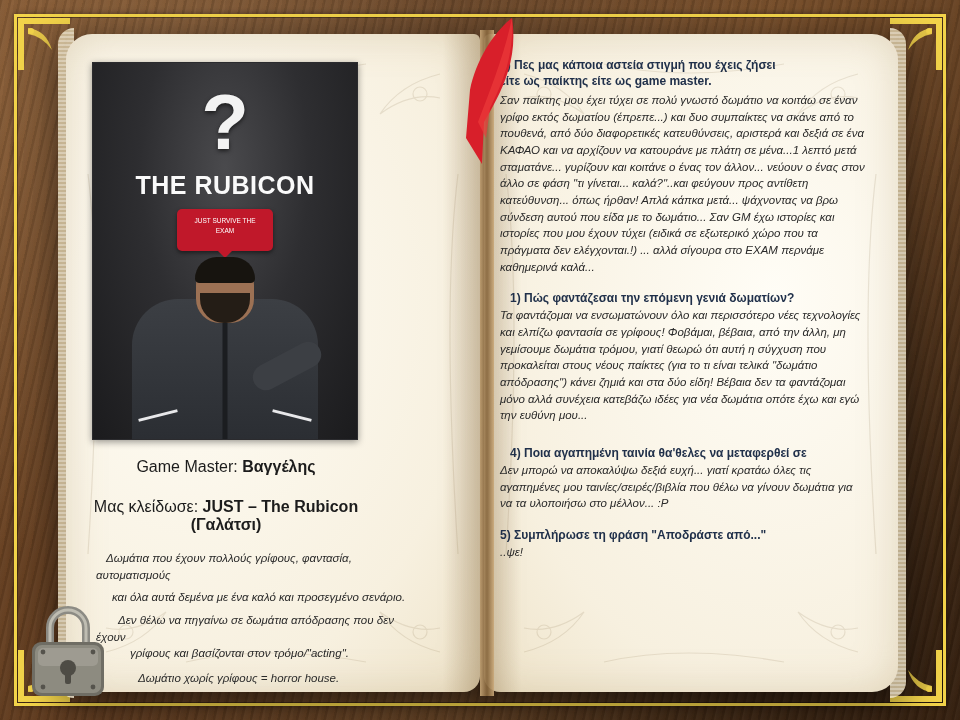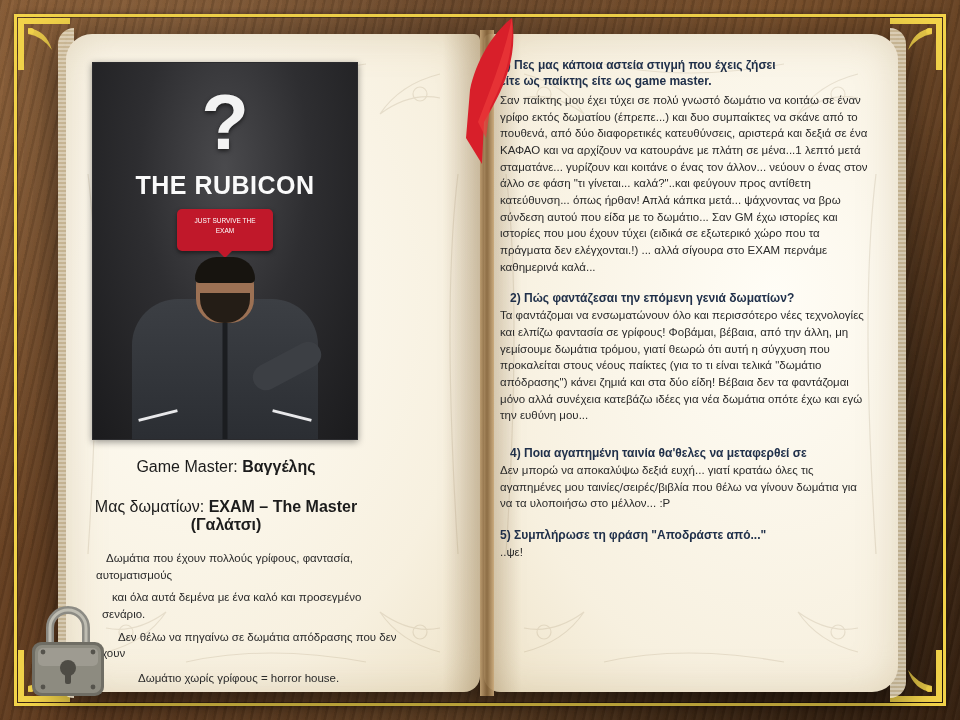--- a/index.html
+++ b/index.html
@@ -205,20 +205,21 @@
     width: 104px; height: 104px;
     z-index: 7;
   }
 
   
   .txt {
     position: absolute;
     color: #2a2a2a;
     font-size: 11.5px;
     line-height: 1.45;
+    font-style: italic;
   }
   .cap {
     text-align: center;
     width: 100%;
     font-size: 16px;
     color: #1c1c1c;
   }
   .cap b { font-weight: 700; }
   .qhead {
     font-weight: 700;
@@ -354,41 +355,42 @@
       <div class="p-hair"></div>
     </div>
   </div>
 
   <div class="cap-block">
     <div class="cap">
       <span>Game Master:</span>
       <b>Βαγγέλης</b>
     </div>
     <div class="cap">
-      <span>Μας δωματίων:</span>
-      <b>EXAM – The Master (Γαλάτσι)</b>
+      <span>Μας κλείδωσε:</span>
+      <b>JUST – The Rubicon (Γαλάτσι)</b>
     </div>
   </div>
 
   <div class="left-col-text txt">
     <p class="body-p indent1" style="margin:0">Δωμάτια που έχουν πολλούς γρίφους, φαντασία, αυτοματισμούς</p>
     <p class="body-p indent1" style="margin:6px">και όλα αυτά δεμένα με ένα καλό και προσεγμένο σενάριο.</p>
     <p class="body-p indent2" style="margin:0">Δεν θέλω να πηγαίνω σε δωμάτια απόδρασης που δεν έχουν</p>
+    <p class="body-p indent3" style="margin:0">γρίφους και βασίζονται στον τρόμο/"acting".</p>
     <p class="body-p indent3" style="margin:8px">Δωμάτιο χωρίς γρίφους = horror house.</p>
   </div>
 
   <div class="right-col">
     <div class="q-right q2">
       <div class="qhead">2) Πες μας κάποια αστεία στιγμή που έχεις ζήσει</div>
       <div class="qhead" style="margin-bottom:4px">είτε ως παίκτης είτε ως game master.</div>
       <p class="txt" style="position:static">Σαν παίκτης μου έχει τύχει σε πολύ γνωστό δωμάτιο να κοιτάω σε έναν γρίφο εκτός δωματίου (έπρεπε...) και δυο συμπαίκτες να σκάνε από το πουθενά, από δύο διαφορετικές κατευθύνσεις, αριστερά και δεξιά σε ένα ΚΑΦΑΟ και να αρχίζουν να κατουράνε με πλάτη σε μένα...1 λεπτό μετά σταματάνε... γυρίζουν και κοιτάνε ο ένας τον άλλον... νεύουν ο ένας στον άλλο σε φάση "τι γίνεται... καλά?"..και φεύγουν προς αντίθετη κατεύθυνση... όπως ήρθαν! Απλά κάπκα μετά... ψάχνοντας να βρω σύνδεση αυτού που είδα με το δωμάτιο... Σαν GM έχω ιστορίες και ιστορίες που μου έχουν τύχει (ειδικά σε εξωτερικό χώρο που τα πράγματα δεν ελέγχονται.!) ... αλλά σίγουρα στο EXAM περνάμε καθημερινά καλά...</p>
     </div>
 
     <div class="q-right">
-      <div class="qhead pad-left-1">2) Πώς φαντάζεσαι την επόμενη γενιά δωματίων?</div>
+      <div class="qhead pad-left-1">1) Πώς φαντάζεσαι την επόμενη γενιά δωματίων?</div>
       <p class="txt" style="position:static">Τα φαντάζομαι να ενσωματώνουν όλο και περισσότερο νέες τεχνολογίες και ελπίζω φαντασία σε γρίφους! Φοβάμαι, βέβαια, από την άλλη, μη γεμίσουμε δωμάτια τρόμου, γιατί θεωρώ ότι αυτή η σύγχυση που προκαλείται στους νέους παίκτες (για το τι είναι τελικά "δωμάτιο απόδρασης") κάνει ζημιά και στα δύο είδη! Βέβαια δεν τα φαντάζομαι μόνο αλλά συνέχεια κατεβάζω ιδέες για νέα δωμάτια οπότε έχω και εγώ την ευθύνη μου...</p>
     </div>
 
     <div class="q-right" style="margin-top:22px">
       <div class="qhead pad-left-1">4) Ποια αγαπημένη ταινία  θα'θελες να μεταφερθεί σε</div>
       <p class="txt" style="position:static">Δεν μπορώ να αποκαλύψω δεξιά  ευχή... γιατί κρατάω όλες τις αγαπημένες μου ταινίες/σειρές/βιβλία  που θέλω να γίνουν δωμάτια για να τα υλοποιήσω στο μέλλον... :P</p>
     </div>
 
     <div class="q-right" style="margin-top:16px">
       <div class="qhead">5) Συμπλήρωσε τη φράση "Αποδράστε από..."</div>

